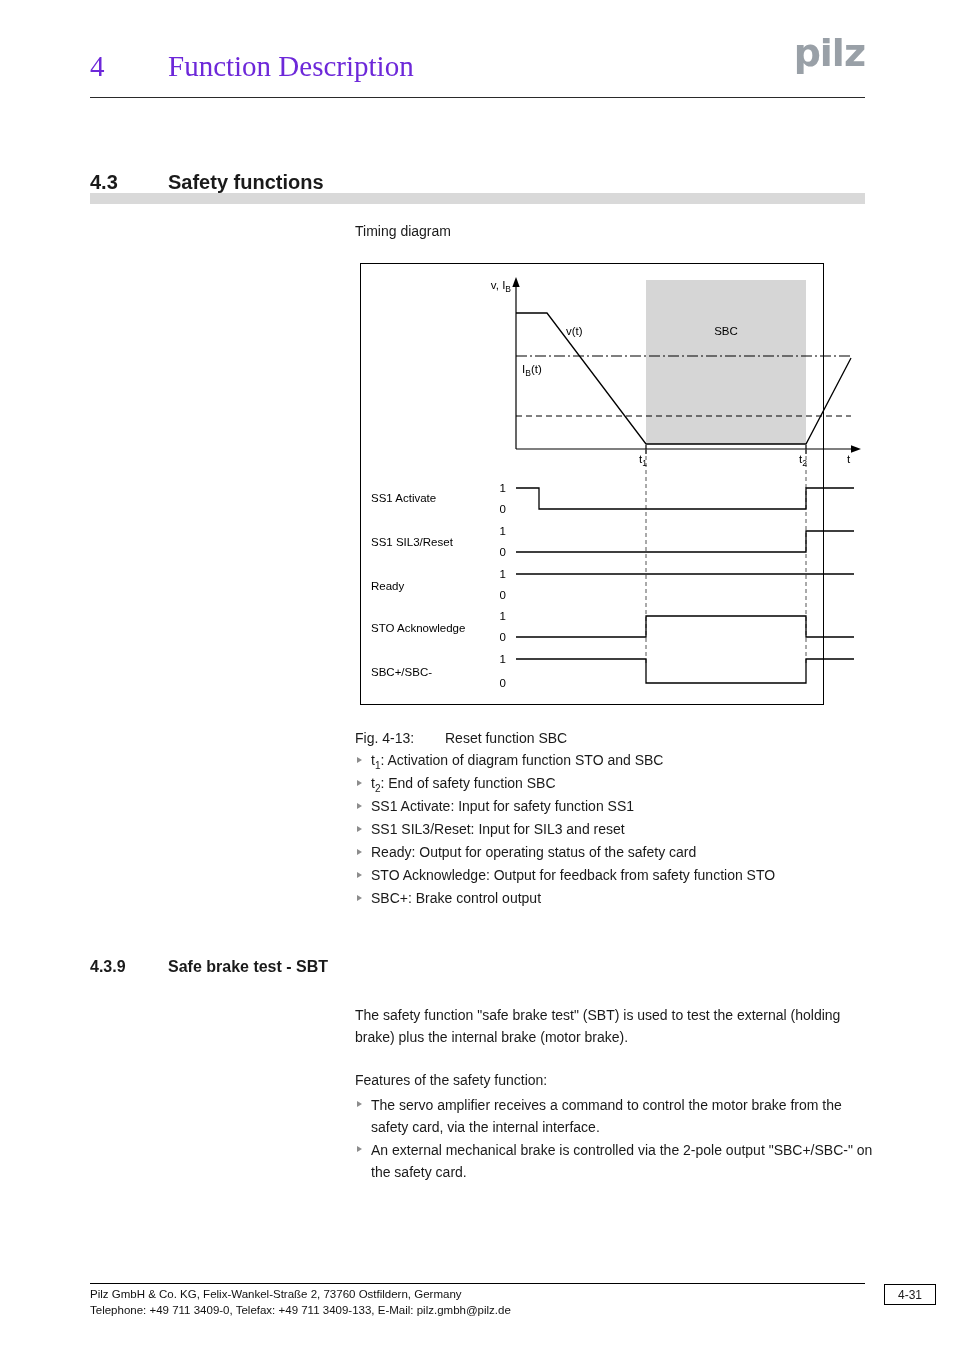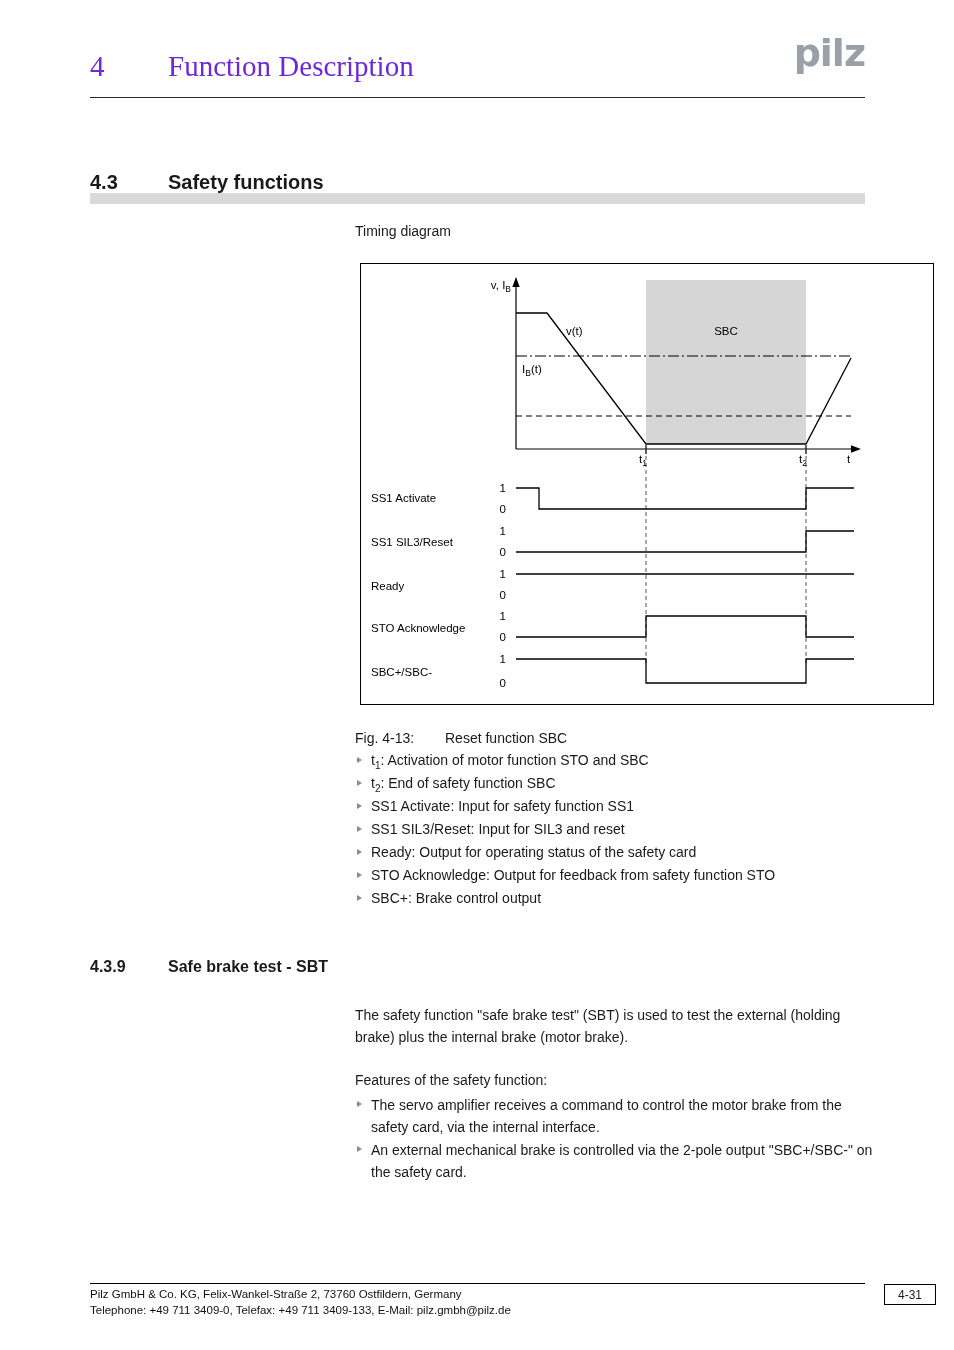--- a/index.html
+++ b/index.html
@@ -67,21 +67,21 @@
   .figure-intro {
     position: absolute;
     left: 355px;
     top: 223px;
     font-size: 14px;
   }
   .diagram-box {
     position: absolute;
     left: 360px;
     top: 263px;
-    width: 574px;
+    width: 464px;
     height: 442px;
     border: 1px solid #000;
   }
   .diagram-box svg {
     display: block;
     font-family: "Liberation Sans", sans-serif;
     font-size: 11.5px;
     fill: #000;
   }
   .figure-caption {
@@ -250,21 +250,21 @@
     </svg>
   </div>
 
   <div class="figure-caption">
     <span class="caption-label">Fig. 4-13:</span><span>Reset function SBC</span>
   </div>
 
   <ul class="bullet-list legend">
     <li class="bullet-item">
       <span class="bullet-marker"></span>
-      <span><span>t</span><sub>1</sub><span>: Activation of motor function STO and SBC</span></span>
+      <span><span>t</span><sub>1</sub><span>: Activation of diagram function STO and SBC</span></span>
     </li>
     <li class="bullet-item">
       <span class="bullet-marker"></span>
       <span><span>t</span><sub>2</sub><span>: End of safety function SBC</span></span>
     </li>
     <li class="bullet-item">
       <span class="bullet-marker"></span>
       <span><span></span><sub></sub><span>SS1 Activate: Input for safety function SS1</span></span>
     </li>
     <li class="bullet-item">

